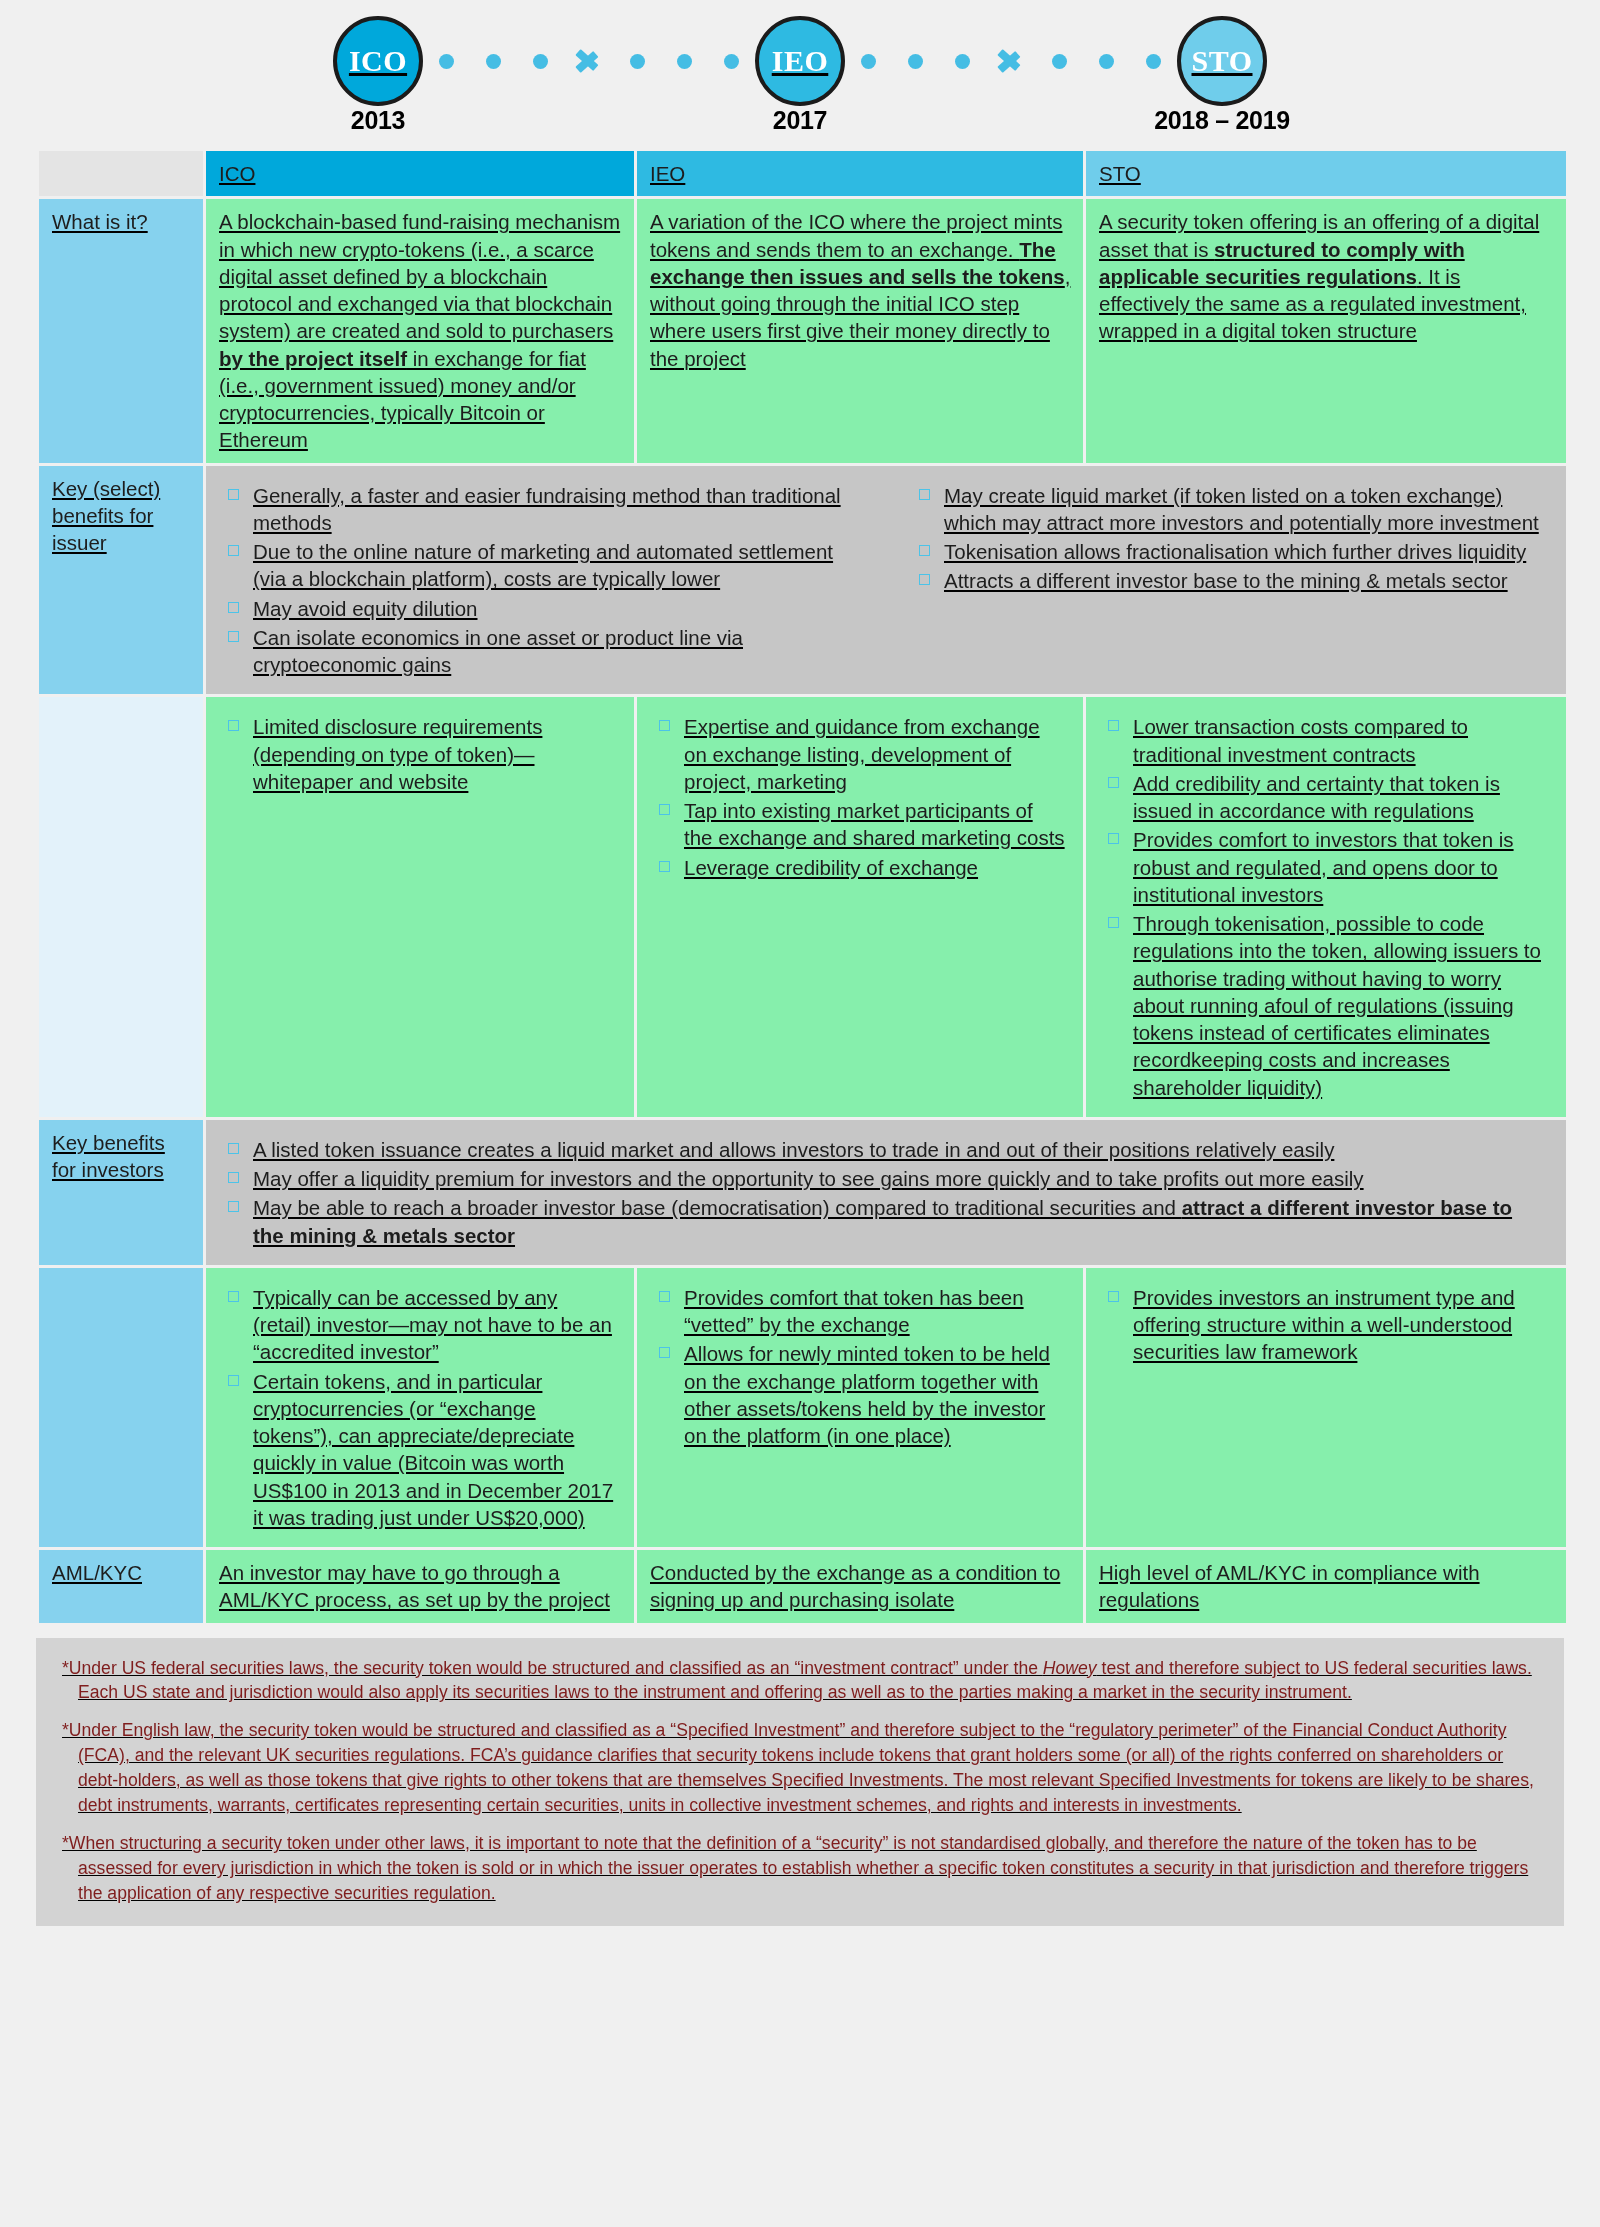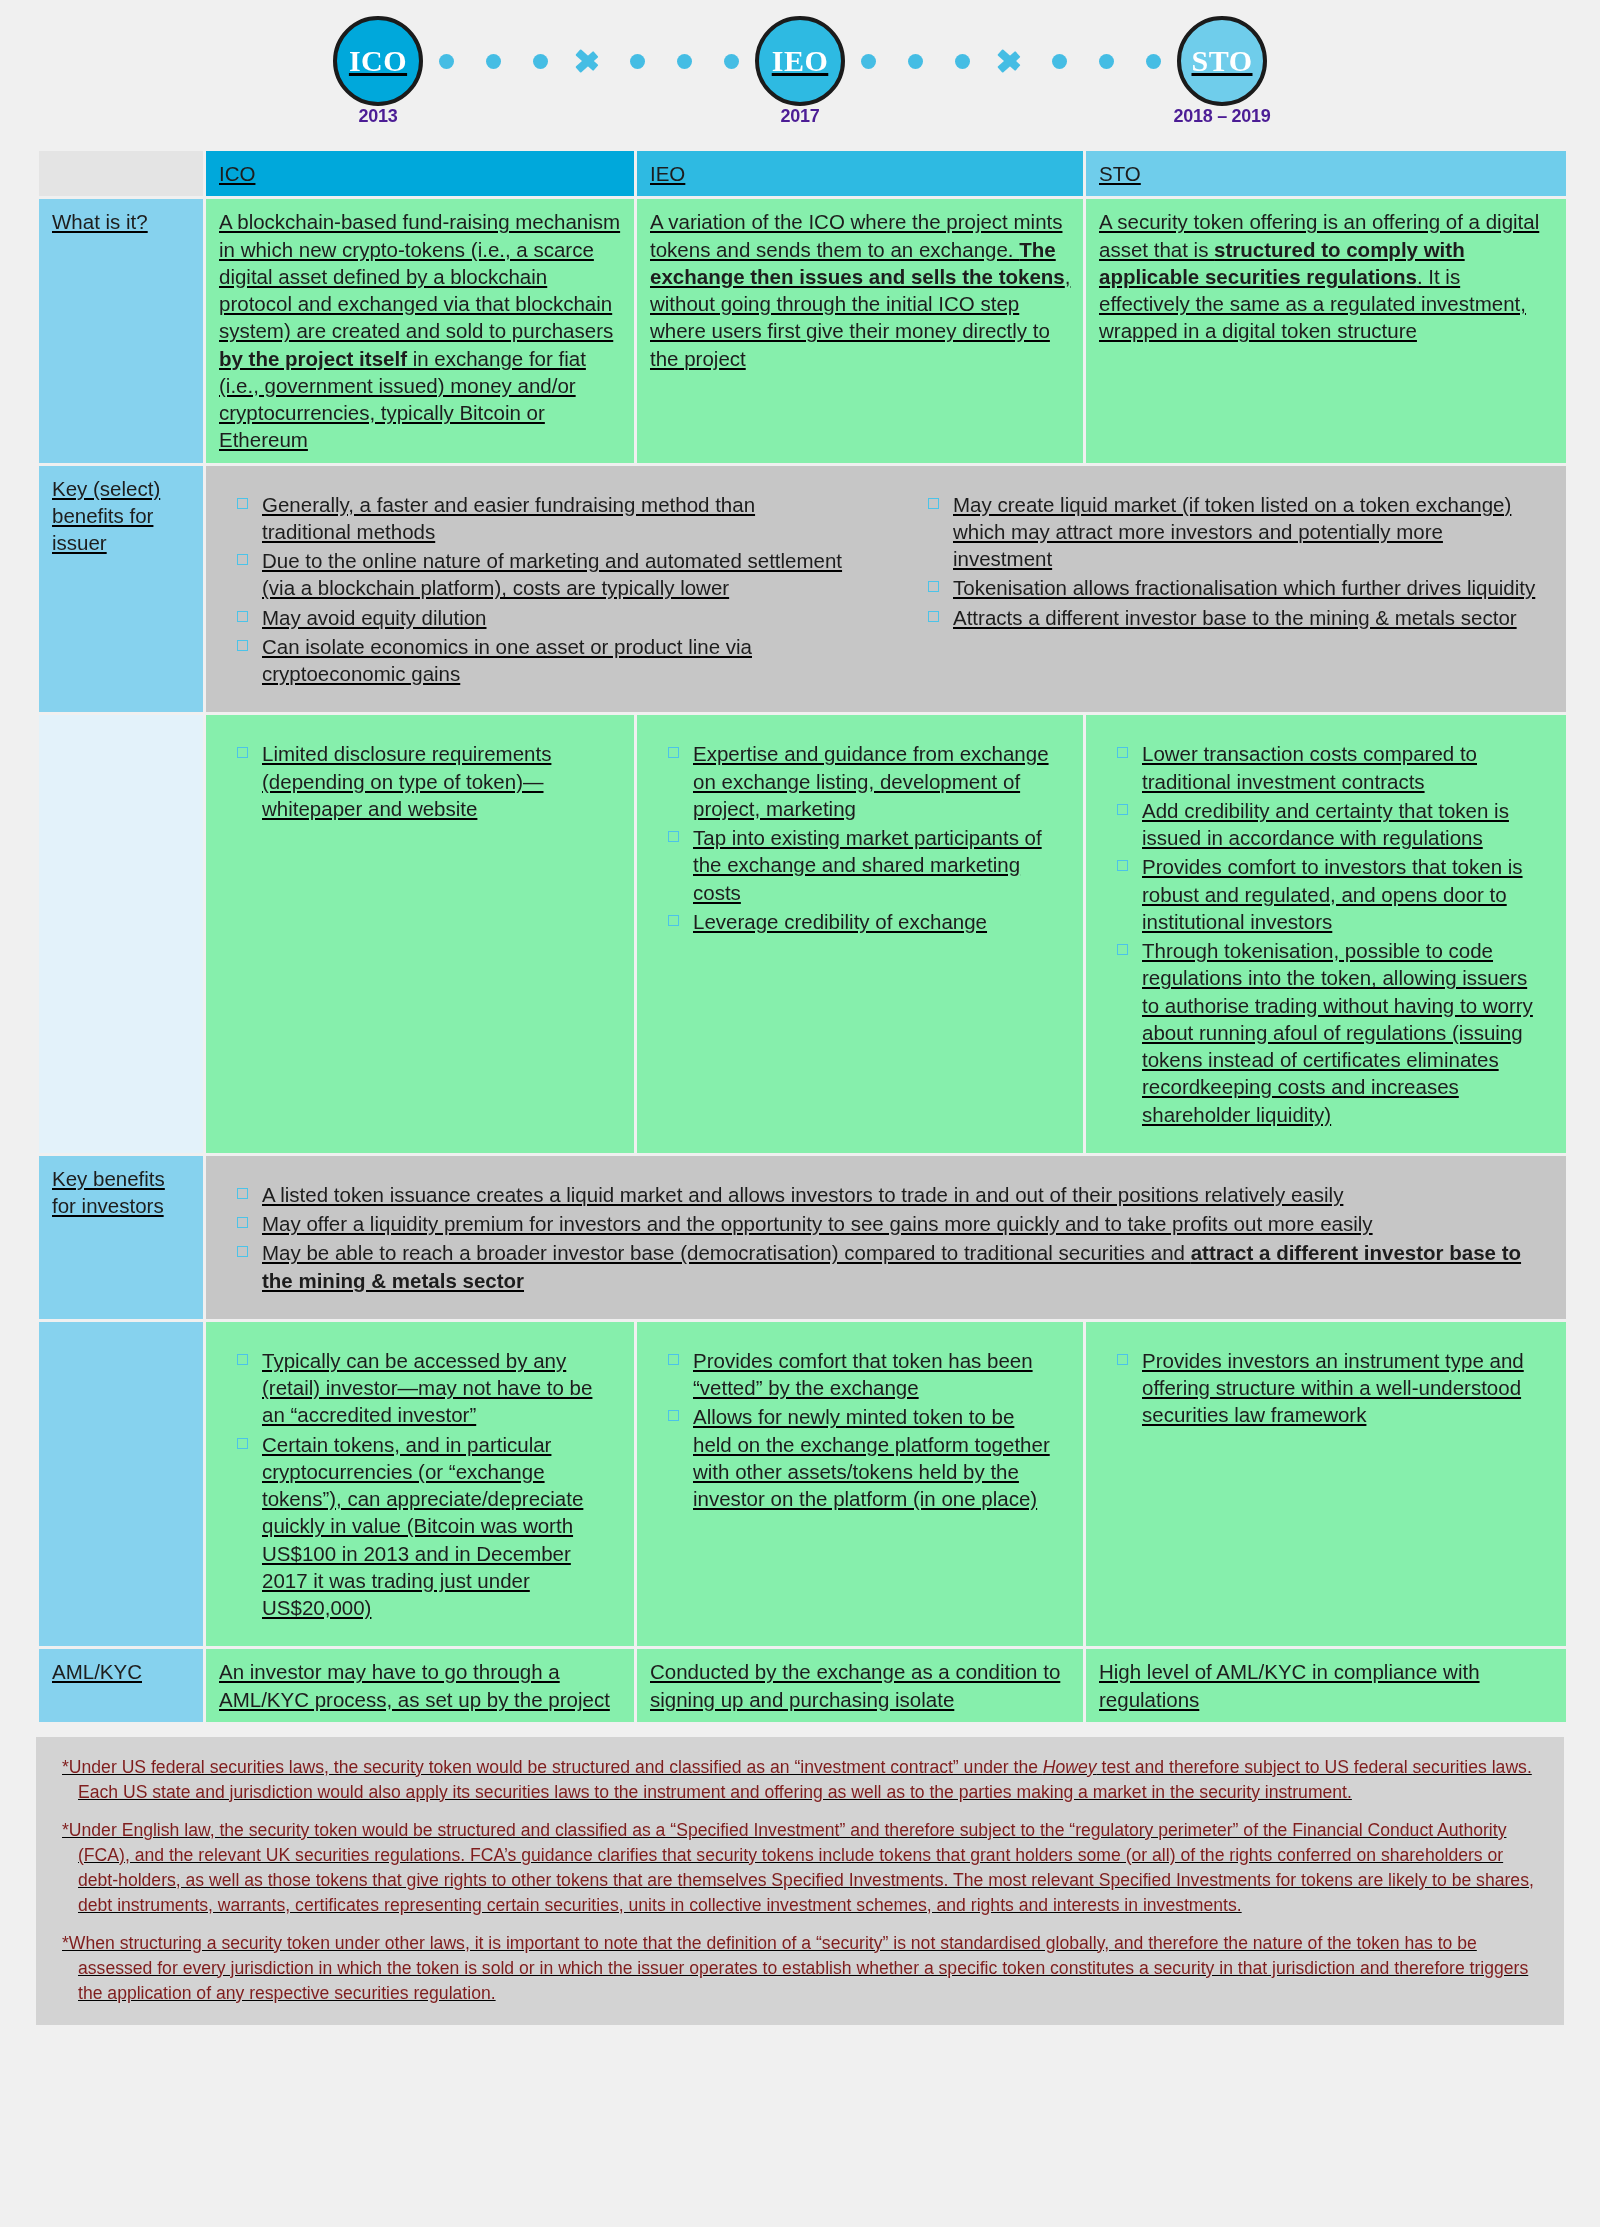--- a/index.html
+++ b/index.html
@@ -42,23 +42,23 @@
     font-family: "Liberation Serif", serif;
     font-weight: bold;
     font-size: 30px;
     letter-spacing: 0.5px;
     flex: 0 0 auto;
   }
   .tl-node .yr {
     position: absolute;
     top: 86px; left: 50%;
     transform: translateX(-50%);
-    color: #4c1d95;
+    color: #000000;
     font-family: "Liberation Sans", sans-serif;
-    font-size: 18px;
+    font-size: 25px;
     font-weight: bold;
     white-space: nowrap;
     letter-spacing: -0.3px;
   }
   .dots { display: flex; align-items: center; flex: 0 0 auto; }
   .dot {
     width: 15px; height: 15px; border-radius: 50%;
     background: #45bde4;
     margin: 0 16px;
     flex: 0 0 auto;
@@ -111,21 +111,21 @@
   td.lab      { background: #86d2ee; font-weight: bold; font-size: 20.5px; line-height: 1.35; }
   td.lab-mid  { background: #86d2ee; font-weight: bold; font-size: 20.5px; line-height: 1.35; }
   td.lab-pale { background: #e3f2fa; font-weight: bold; font-size: 20.5px; line-height: 1.35; }
   td.lab-cont { background: #e3f2fa; }
   td.lab-cont2{ background: #86d2ee; }
 
   td.cell-dark  { background: #86efac; }
   td.cell-mid   { background: #c6c6c6; }
   td.cell-light { background: #d3d3d3; }
 
-  ul.bl { list-style: none; margin: 16px; padding: 0; }
+  ul.bl { list-style: none; margin: 7px; padding: 0; }
   ul.bl > li {
     position: relative;
     padding-left: 27px;
     margin-bottom: 2px;
   }
   ul.bl > li::before {
     content: "";
     position: absolute;
     left: 2px; top: 7px;
     width: 11px; height: 11px;

